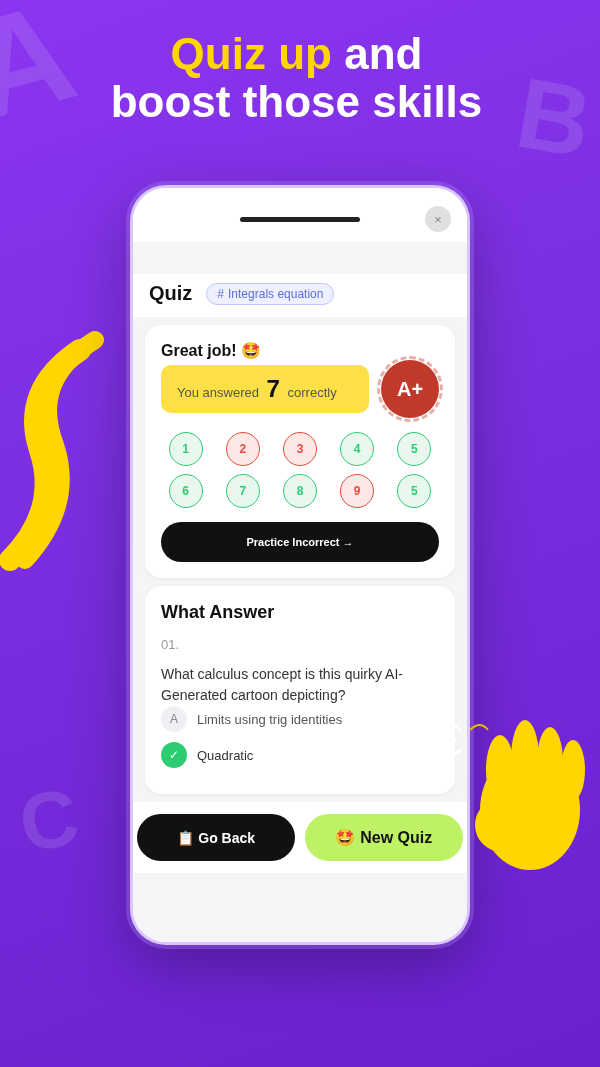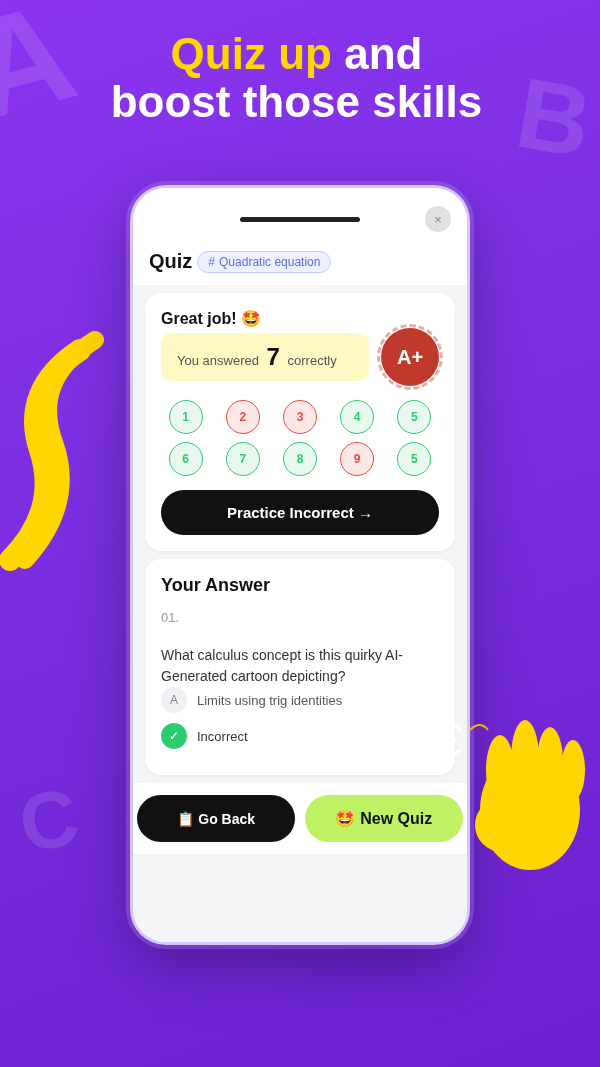--- a/index.html
+++ b/index.html
@@ -99,21 +99,22 @@
       justify-content: center;
       color: #888;
       font-size: 13px;
       cursor: pointer;
     }
     .topbar-row {
       background: #fff;
       padding: 8px 16px 12px;
       display: flex;
       align-items: center;
-      gap: 5px;
+      gap: 14px;
+      margin-top: 32px;
     }
     .quiz-label {
       font-size: 20px;
       font-weight: 800;
       color: #111;
     }
     .tag-badge {
       background: #EEF0FF;
       border: 1px solid #c0c8ff;
       border-radius: 20px;
@@ -140,21 +141,21 @@
       color: #111;
       margin-bottom: 0;
     }
     .score-row {
       display: flex;
       align-items: center;
       justify-content: space-between;
       margin-bottom: 14px;
     }
     .score-text {
-      background: #fef9c3;
+      background: #fde047;
       border-radius: 10px;
       padding: 10px 16px;
       font-size: 13px;
       color: #555;
       flex: 1;
       margin-right: 12px;
     }
     .score-text strong {
       font-size: 24px;
       font-weight: 900;
@@ -207,21 +208,21 @@
     .num-dot.incorrect { background: #fde8e8; color: #e74c3c; border: 1.5px solid #e74c3c; }
 
     
     .practice-btn {
       width: 100%;
       background: #111;
       color: #fff;
       border: none;
       border-radius: 30px;
       padding: 14px;
-      font-size: 15px;
+      font-size: 11px;
       font-weight: 700;
       cursor: pointer;
       display: flex;
       align-items: center;
       justify-content: center;
       gap: 8px;
     }
 
     
     .your-answer-section {
@@ -233,21 +234,21 @@
     }
     .your-answer-title {
       font-size: 18px;
       font-weight: 800;
       color: #111;
       margin-bottom: 14px;
     }
     .question-num {
       font-size: 13px;
       color: #999;
-      margin-bottom: 20px;
+      margin-bottom: 12px;
     }
     .question-text {
       font-size: 14px;
       color: #333;
       line-height: 1.5;
     }
     .answer-option {
       display: flex;
       align-items: center;
       gap: 10px;
@@ -383,21 +384,21 @@
       <div class="phone-drag-bar"></div>
       <div style="flex:1; display:flex; justify-content:flex-end;">
         <div class="close-btn">×</div>
       </div>
     </div>
 
     <div class="topbar-row">
       <span class="quiz-label">Quiz</span>
       <div class="tag-badge">
         <span class="tag-icon">#</span>
-        <span>Quadratic equation</span>
+        <span>Integrals equation</span>
       </div>
     </div>
 
     <div class="result-card">
       <div class="great-job">Great job! 🤩</div>
 
       <div class="score-row">
         <div class="score-text">
           <span>You answered</span>
           <strong>7</strong>
@@ -418,33 +419,33 @@
           <div class="num-dot correct">7</div>
           <div class="num-dot correct">8</div>
           <div class="num-dot incorrect">9</div>
           <div class="num-dot correct">5</div>
         </div>
 
       <button class="practice-btn">Practice Incorrect →</button>
     </div>
 
     <div class="your-answer-section">
-      <div class="your-answer-title">Your Answer</div>
+      <div class="your-answer-title">What Answer</div>
 
       <div class="question-num">01.</div>
       <div class="question-text">What calculus concept is this quirky AI-Generated cartoon depicting?</div>
 
       <div id="answer-options">
           <div class="answer-option">
             <div class="option-letter">A</div>
             <span class="option-text">Limits using trig identities</span>
           </div>
           <div class="answer-option">
             <div class="option-letter correct-mark">✓</div>
-            <span class="option-text correct-text">Incorrect</span>
+            <span class="option-text correct-text">Quadratic</span>
           </div>
         </div>
     </div>
 
     <div class="bottom-bar">
       <button class="go-back-btn">📋 Go Back</button>
       <button class="new-quiz-btn">🤩 New Quiz</button>
     </div>
 
   </div>

